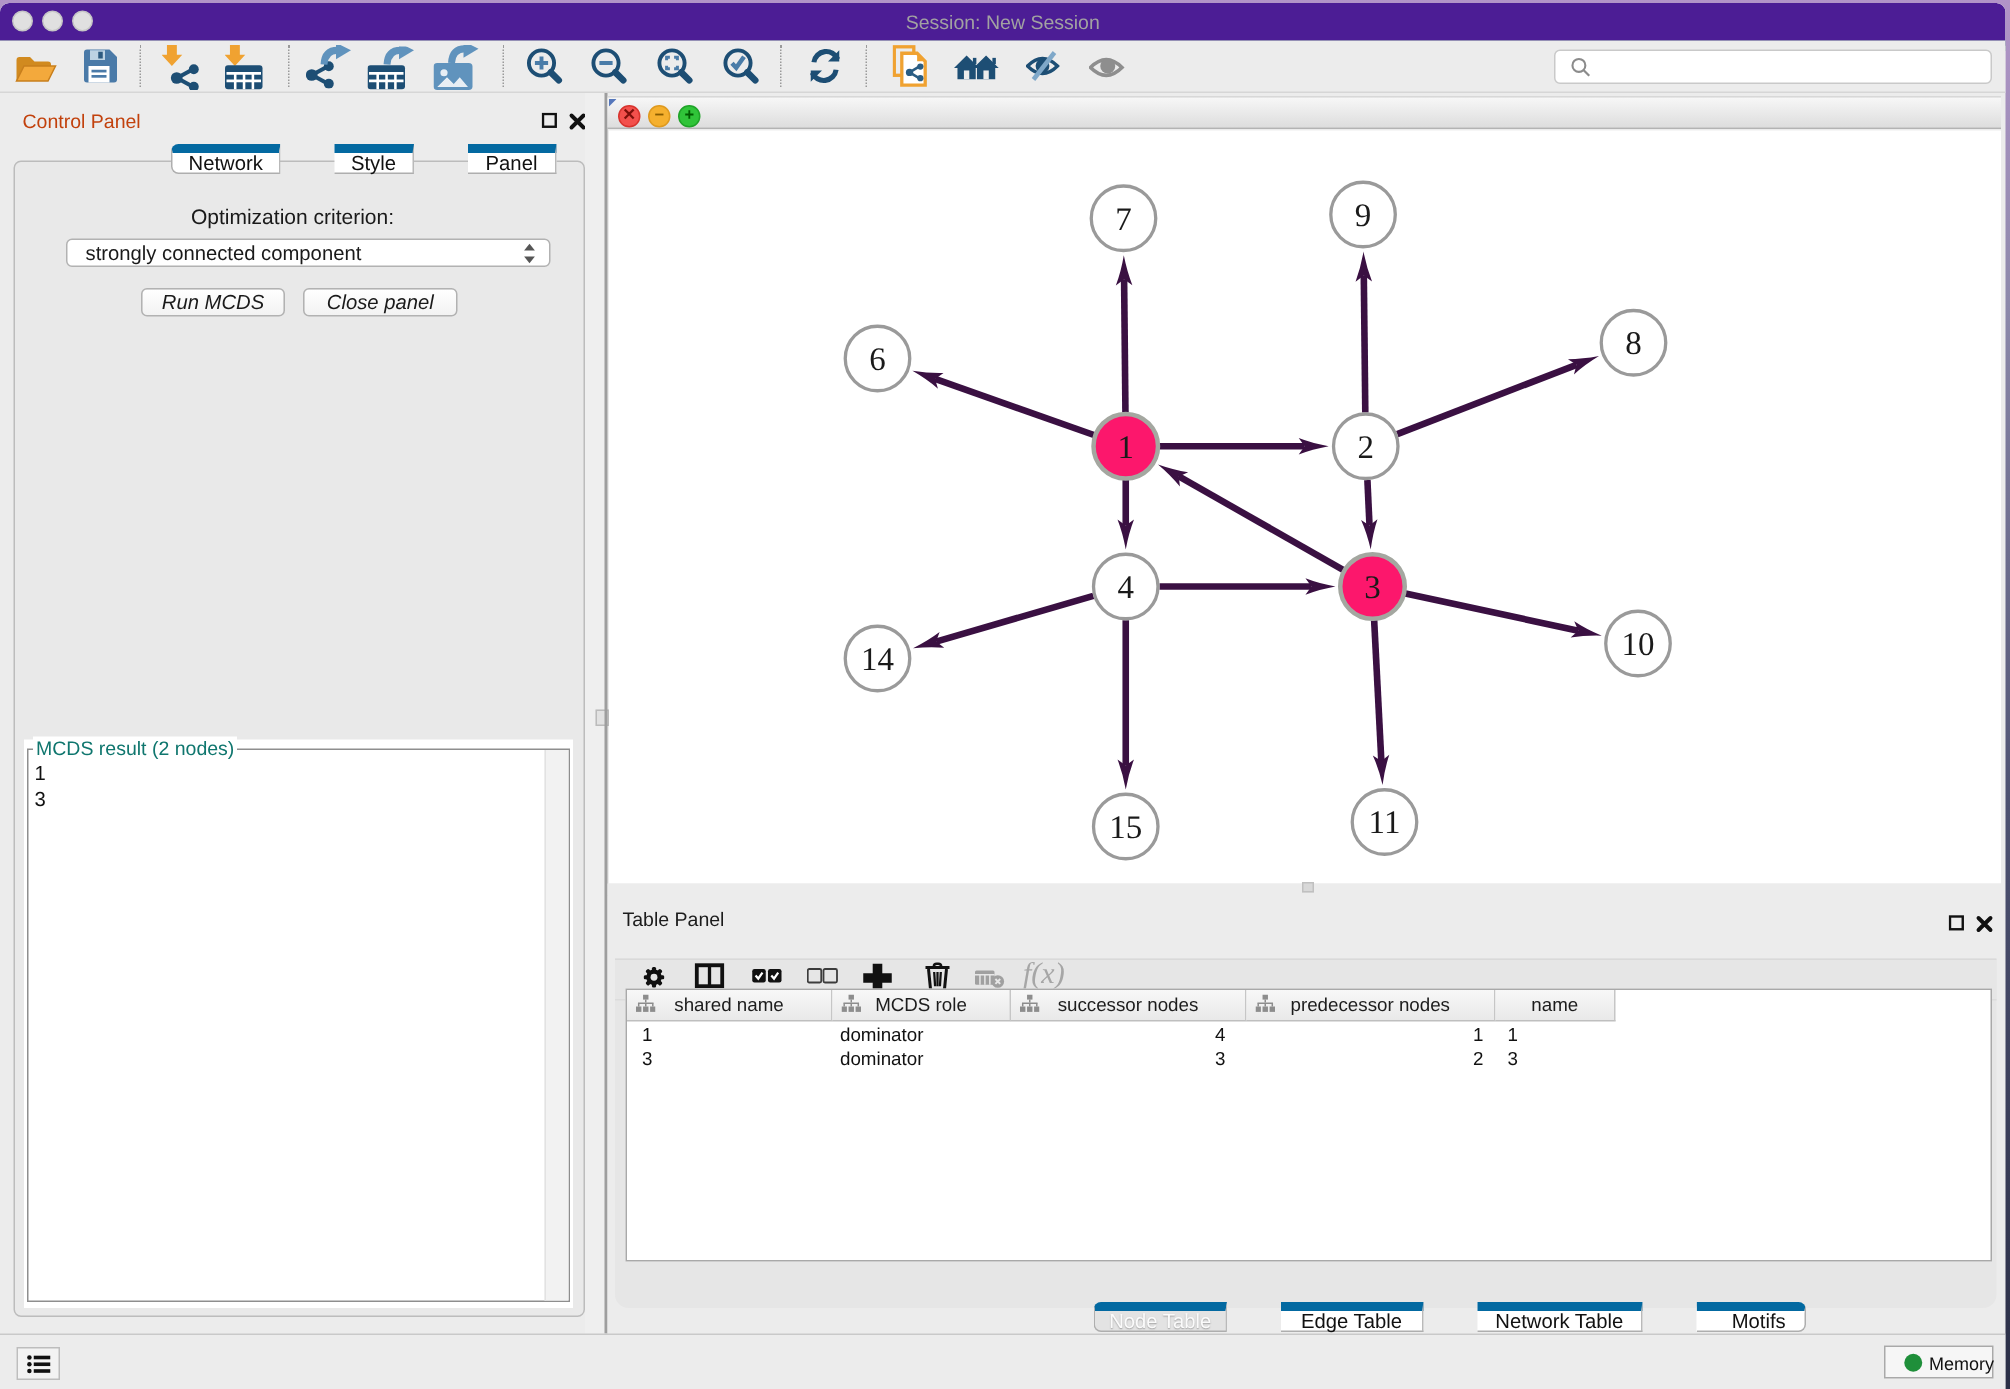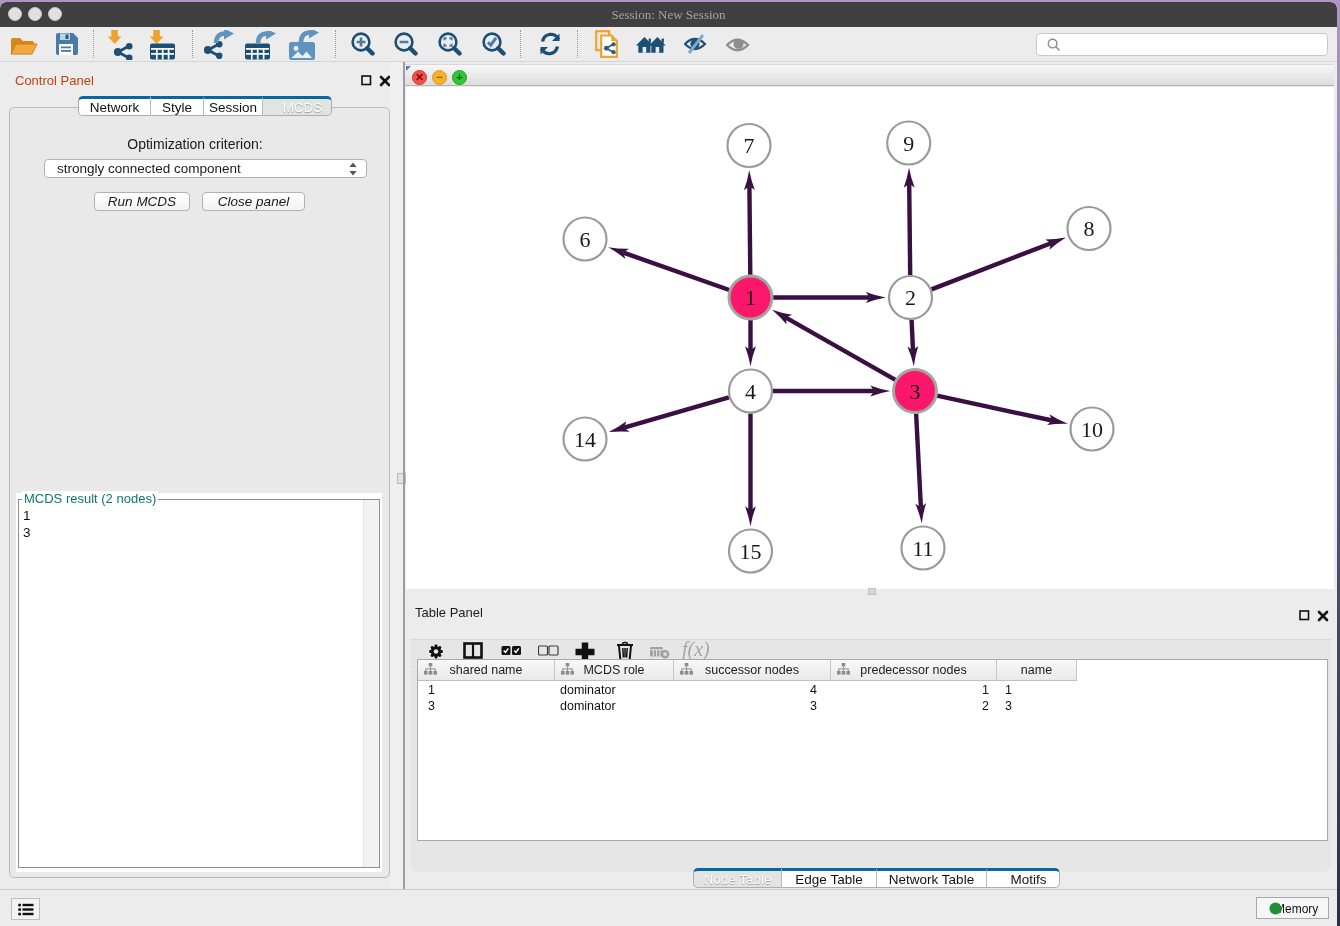--- a/index.html
+++ b/index.html
@@ -3,38 +3,38 @@
 <meta charset="utf-8">
 <style>
   html,body{margin:0;padding:0;}
   body{width:1340px;height:926px;position:relative;overflow:hidden;transform:translateZ(0);
        font-family:"Liberation Sans",sans-serif;
        background:linear-gradient(180deg,#b294c8 0%,#8d89ab 22%,#4e5272 58%,#2a2e46 100%);}
   .abs{position:absolute;}
   #win{position:absolute;left:0;top:2px;right:3px;bottom:0;background:#ececec;
        border-radius:6px 6px 0 0;overflow:hidden;}
   
-  #titlebar{position:absolute;left:0;top:0;width:100%;height:25px;background:#404040;
-            border-bottom:7px solid #15803d;border-radius:6px 6px 0 0;font-family:Liberation Serif, serif;}
+  #titlebar{position:absolute;left:0;top:0;width:100%;height:25px;background:#4c1d95;
+            border-bottom:7px solid #15803d;border-radius:6px 6px 0 0;}
   .tl{position:absolute;top:5px;width:12px;height:12px;border-radius:50%;
       background:#e0e0e0;border:1px solid #c6c6c6;}
   #wtitle{position:absolute;top:5px;left:0;width:100%;text-align:center;
           font-size:13px;color:#a2a2a2;}
   
   #toolbar{position:absolute;left:0;top:25px;width:100%;height:34px;background:#ececec;
            border-bottom:1px solid #d6d6d6;}
   .tsep{position:absolute;top:3px;height:28px;width:0;border-left:1px dotted #9a9a9a;}
   #searchbox{position:absolute;left:1036px;top:6px;width:290px;height:21px;background:#fff;
              border:1px solid #c9c9c9;border-radius:4px;}
   
   #cpanel{position:absolute;left:0;top:60px;width:390px;height:827px;background:#ececec;}
   #cphead{position:absolute;left:15px;top:11px;font-size:13px;color:#c2410c;}
   .tabrow{position:absolute;display:flex;font-size:13.5px;}
-  .tabrow .tab{background:#fff;border-top:3px solid #0369a1;border-bottom:1px solid #aeaeae;
-       border-right:1px solid #b9b9b9;color:#111;display:flex;align-items:center;justify-content:center;}
+  .tabrow .tab{background:#fff;border-top:6px solid #0369a1;border-bottom:1px solid #aeaeae;
+       border-right:1px solid #b9b9b9;color:#111;display:flex;align-items:center;justify-content:center;margin-left:36px;}
   .tabrow .tab.first{border-left:1px solid #aeaeae;border-radius:5px 0 0 5px;}
   .tabrow .tab.last{border-right:1px solid #aeaeae;border-radius:0 5px 5px 0;padding-left:11px;}
   .tabrow .tab.sel{background:#e3e3e3;color:#fbfbfb;text-shadow:0 1px 1px #9e9e9e;}
   #cpbody{position:absolute;left:9px;top:45px;width:379px;height:769px;background:#e9e9e9;
           border:1px solid #bcbcbc;border-radius:5px;}
   #optlabel{position:absolute;left:0;top:74px;width:100%;text-align:center;font-size:14px;color:#1a1a1a;}
   #dropdown{position:absolute;left:44px;top:97px;width:309px;height:17px;background:#fff;
             border:1px solid #b2b2b2;border-radius:4px;font-size:13.5px;color:#1a1a1a;
             line-height:17px;padding-left:12px;}
   .btn{position:absolute;height:17px;background:linear-gradient(#ffffff,#f2f2f2);border:1px solid #b2b2b2;
@@ -70,21 +70,21 @@
            background:linear-gradient(#f8f8f8,#e9e9e9);}
   .thlabel{position:absolute;top:3px;width:100%;text-align:center;font-size:12.5px;color:#1c1c1c;}
   .trow{position:absolute;left:0;width:100%;height:16px;font-size:12.5px;color:#111;}
   .tcell{position:absolute;top:1px;}
   
   #statusline{position:absolute;left:0;top:887px;width:100%;height:1px;background:#c9c9c9;}
   #statusbar{position:absolute;left:0;top:888px;width:100%;height:36px;background:#ececec;}
   #listbtn{position:absolute;left:11px;top:8px;width:27px;height:20px;background:#f3f3f3;
            border:1px solid #bdbdbd;}
   #membtn{position:absolute;right:8px;top:7px;width:73px;height:22px;background:#f6f6f6;
-          border:1px solid #a9a9a9;font-size:12px;color:#111;line-height:22px;padding-left:18px;box-sizing:border-box;}
+          border:1px solid #a9a9a9;font-size:12px;color:#111;line-height:22px;padding-left:29px;box-sizing:border-box;}
 </style>
 </head>
 <body>
 <div id="win">
   <div id="titlebar">
     <div class="tl" style="left:8px;"></div>
     <div class="tl" style="left:28px;"></div>
     <div class="tl" style="left:48px;"></div>
     <div id="wtitle">Session: New Session</div>
   </div>
@@ -248,21 +248,21 @@
     <svg class="abs" style="left:361px;top:13px;" width="11" height="11" viewBox="0 0 11 11">
         <rect x="1" y="1" width="8.5" height="8.5" fill="none" stroke="#111" stroke-width="1.6"></rect>
       </svg>
       <svg class="abs" style="left:379px;top:13px;" width="12" height="12" viewBox="0 0 12 12">
         <path d="M2 2 L10 10 M10 2 L2 10" stroke="#111" stroke-width="2.6" stroke-linecap="round"></path>
       </svg>
     <div id="cpbody"></div>
     <div class="tabrow" style="left:78px;top:34px;height:20px;">
       <div class="tab first" style="width:71px;">Network</div>
       <div class="tab" style="width:52px;">Style</div>
-      <div class="tab" style="width:58px;">Session</div>
+      <div class="tab" style="width:58px;">Panel</div>
       <div class="tab last sel" style="width:57px;">MCDS</div>
     </div>
     <div id="optlabel">Optimization criterion:</div>
     <div id="dropdown">strongly connected component<svg class="abs" style="right:8px;top:2px;" width="10" height="14" viewBox="0 0 10 14">
           <path d="M5 0.5 L8.6 5 H1.4 z" fill="#555"></path>
           <path d="M5 13.5 L1.4 9 H8.6 z" fill="#555"></path>
         </svg></div>
     <div class="btn" style="left:94px;top:130px;width:94px;">Run MCDS</div>
     <div class="btn" style="left:202px;top:130px;width:101px;">Close panel</div>
     <div id="resultbox">

